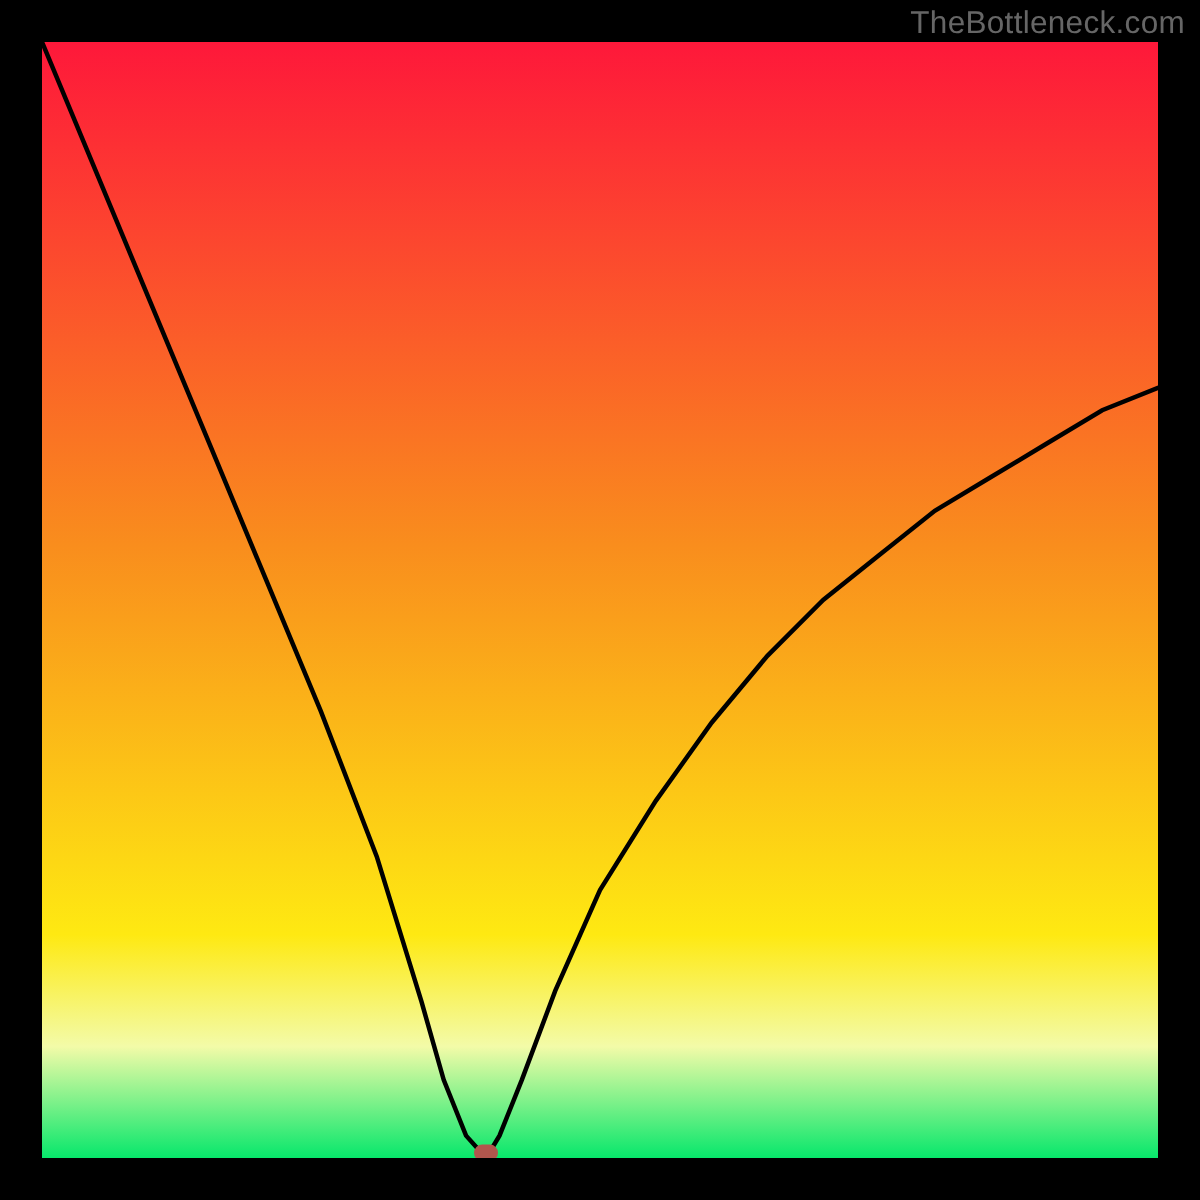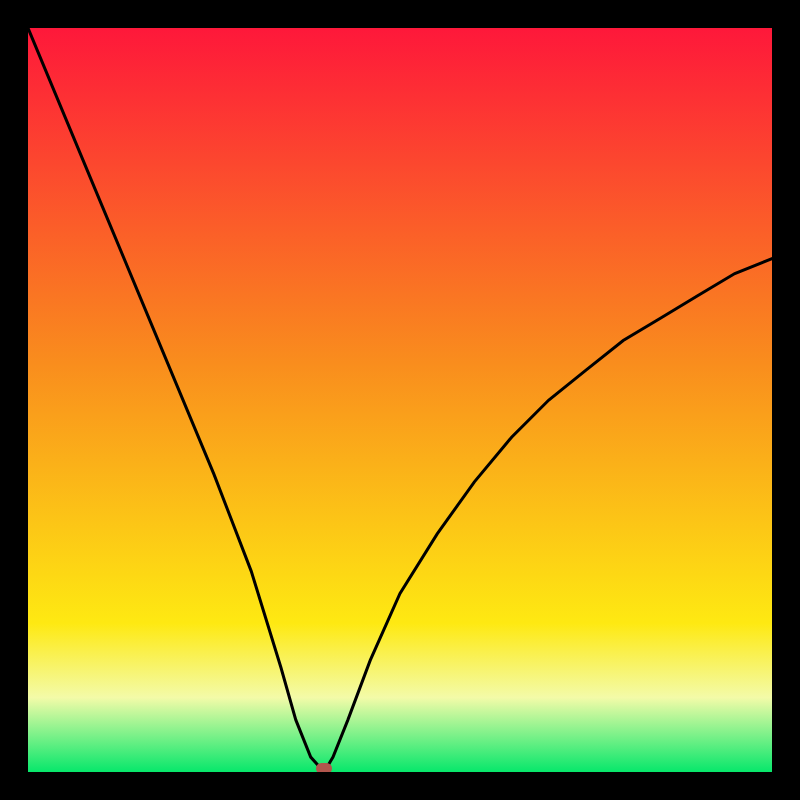--- a/index.html
+++ b/index.html
@@ -59,13 +59,14 @@
           <stop id="g2" offset="80%" stop-color="#fee912"></stop>
           <stop id="g3" offset="90%" stop-color="#f3fba8"></stop>
           <stop id="g4" offset="100%" stop-color="#07e76b"></stop>
         </linearGradient>
       </defs>
       <rect x="0" y="0" width="744" height="744" fill="url(#bg)"></rect>
       <path id="curve-path" class="curve" d="M0.0 0.0 L37.2 89.3 L74.4 178.6 L111.6 267.8 L148.8 357.1 L186.0 446.4 L223.2 543.1 L253.0 639.8 L267.8 691.9 L282.7 729.1 L296.1 744.0 L305.0 729.1 L319.9 691.9 L342.2 632.4 L372.0 565.4 L409.2 505.9 L446.4 453.8 L483.6 409.2 L520.8 372.0 L558.0 342.2 L595.2 312.5 L632.4 290.2 L669.6 267.8 L706.8 245.5 L744.0 230.6" fill="none" stroke="#000000" stroke-width="3" stroke-linecap="round"></path>
     </svg>
     <div id="min-marker" class="marker" style="left: 288.112px; top: 735px; background: rgb(177, 86, 77);"></div>
   </div>
+  <div class="watermark">TheBottleneck.com</div>
 </div>
 
 </body></html>

